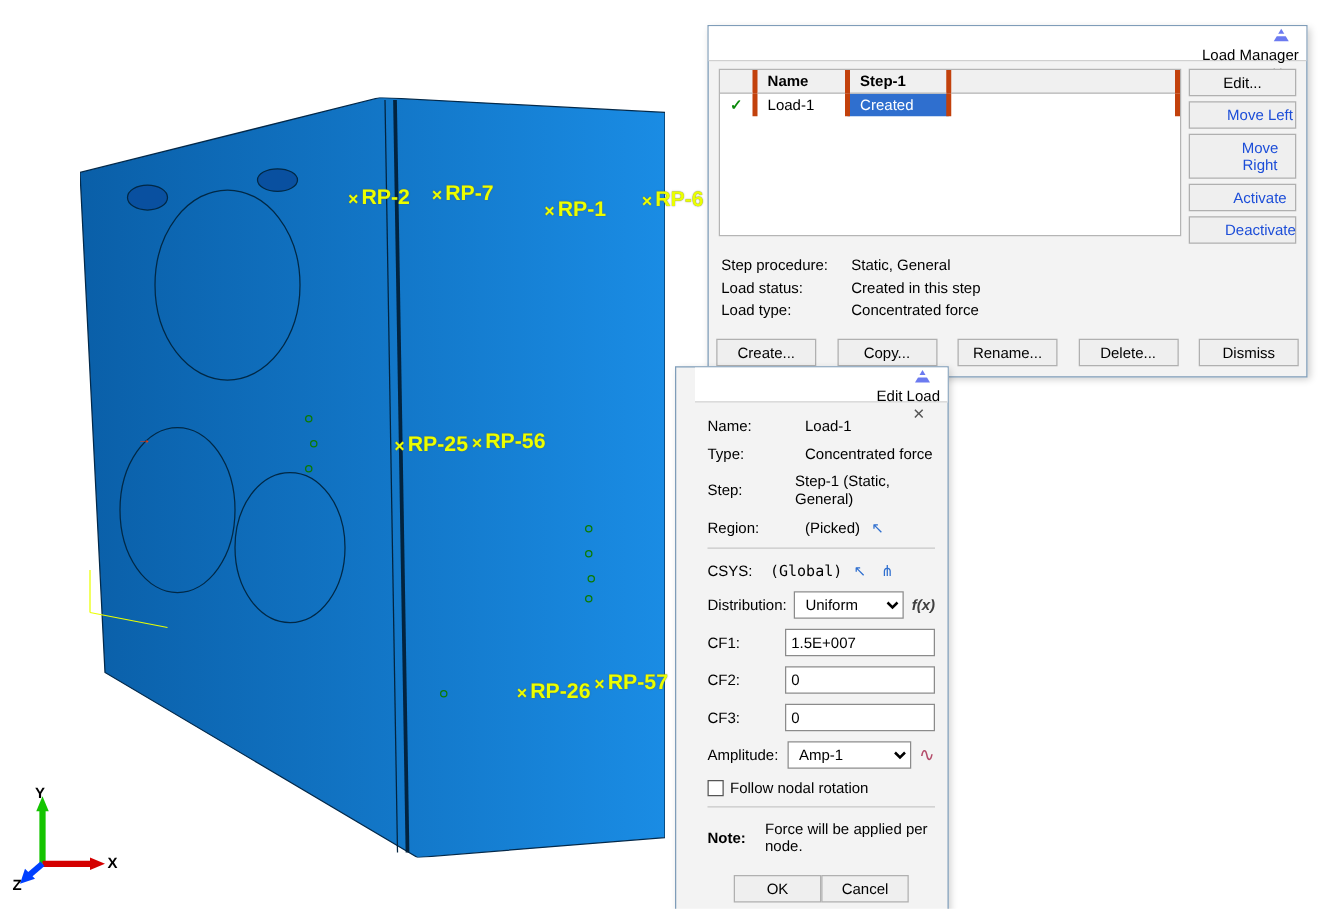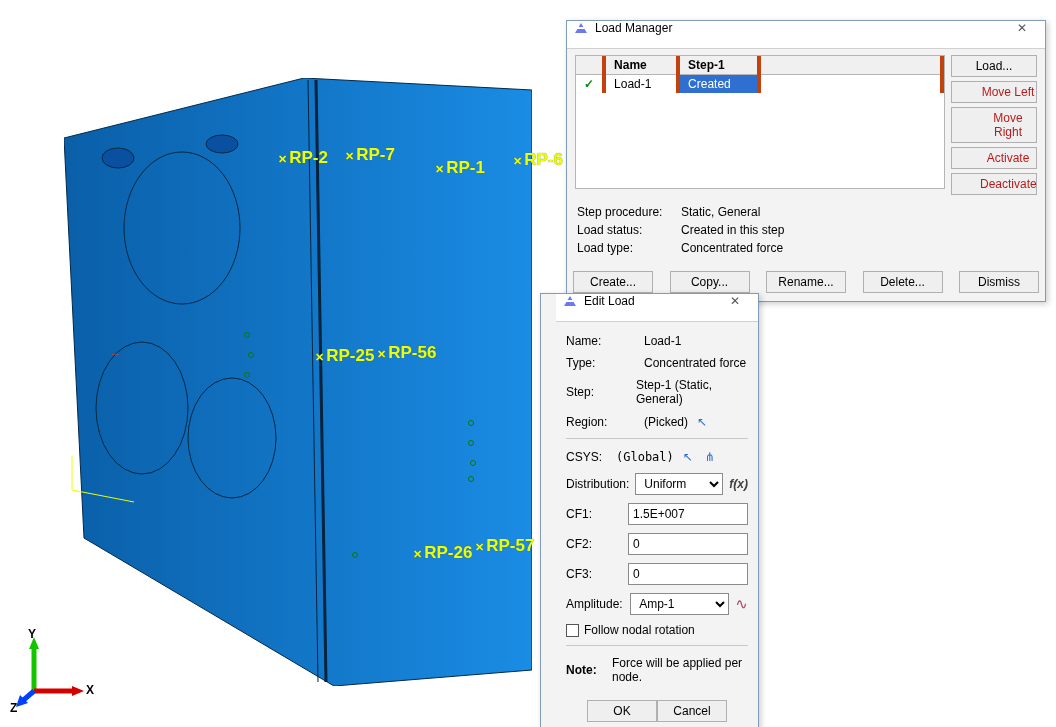--- a/index.html
+++ b/index.html
@@ -9,39 +9,39 @@
   .viewport { position: absolute; left: 0; top: 0; width: 560px; height: 727px; background: #fff; }
   .model { position: absolute; left: 64px; top: 78px; width: 468px; height: 608px; }
   .rp { position: absolute; color: #eaff00; font-size: 17px; font-weight: bold; text-shadow: 0 0 1px #555; white-space: nowrap; }
   .rp::before { content:"✕"; color:#eaff00; margin-right:2px; font-size:11px; }
   .gdot { position:absolute; width:6px; height:6px; border:1px solid #0c7a00; border-radius:50%; }
   .redptr { position:absolute; color:#ff3a00; font-size:11px; font-weight:bold; }
   .triad { position:absolute; left:14px; bottom:14px; width:80px; height:80px; }
 
   
   .dialog { position: absolute; background: #f3f3f3; border: 1px solid #7f9db9; box-shadow: 2px 2px 6px rgba(0,0,0,.2); }
-  .titlebar { display:flex; align-items:flex-start; height:28px; padding:0 6px; background:#fff; border-bottom:1px solid #d0d0d0; }
+  .titlebar { display:flex; align-items:flex-end; height:28px; padding:0 6px; background:#fff; border-bottom:1px solid #d0d0d0;flex-direction:column; }
   .titlebar .icon { width:16px; height:16px; margin-right:6px; }
   .titlebar .title { flex:1; color:#000; }
   .titlebar .winbtn { width:34px; text-align:center; color:#555; cursor:default; }
   .body { padding:6px 8px; }
 
   
   #load-manager { left:566px; top:20px; width:480px; }
   #lm-table-wrap { display:flex; gap:6px; }
   #lm-table { flex:1; background:#fff; border:1px solid #b5b5b5; height:134px; }
   #lm-table table { width:100%; border-collapse:collapse; }
   #lm-table th, #lm-table td { text-align:left; padding:2px 8px; border-right:4px solid #c2410c; }
   #lm-table thead tr { background:#f0f0f0; border-bottom:1px solid #b5b5b5; }
   #lm-table th { font-weight:bold; }
   .chk { color:#0a890a; font-weight:bold; padding-right:2px; }
   .sel-cell { background:#2f6fcf; color:#fff; }
   #lm-sidebtns { display:flex; flex-direction:column; gap:4px; width:86px; }
   .btn { background:#efefef; border:1px solid #b0b0b0; padding:3px 0; text-align:center; cursor:default; }
-  .btn.disabled { color:#b91c1c;padding-left:28px; }
+  .btn.disabled { color:#1d4ed8;padding-left:28px; }
   .info-row { padding:2px 2px; }
   .info-row .lbl { display:inline-block; width:104px; }
   #lm-bottom { display:flex; gap:14px; padding:8px 6px; justify-content:space-between;align-items:center; }
   #lm-bottom .btn { flex:0 0 80px; }
 
   
   #edit-load { left:540px; top:293px; width:219px;padding-left:15px; }
   #edit-load .body { padding:8px 10px 12px 10px; }
   .form-row { display:flex; align-items:center; gap:6px; padding:4px 0; }
   .form-row .lbl { width:72px; }
@@ -150,21 +150,21 @@
               <tr>
                 <td class="chk">✓</td>
                 <td>Load-1</td>
                 <td class="sel-cell">Created</td>
                 <td></td>
               </tr>
             </tbody>
         </table>
       </div>
       <div id="lm-sidebtns">
-          <div class="btn">Load...</div>
+          <div class="btn">Edit...</div>
           <div class="btn disabled">Move Left</div>
           <div class="btn disabled">Move Right</div>
           <div class="btn disabled">Activate</div>
           <div class="btn disabled">Deactivate</div>
         </div>
     </div>
     <div style="height:8px"></div>
     <div class="info-row"><span class="lbl">Step procedure:</span><span>Static, General</span></div>
     <div class="info-row"><span class="lbl">Load status:</span><span>Created in this step</span></div>
     <div class="info-row"><span class="lbl">Load type:</span><span>Concentrated force</span></div>

